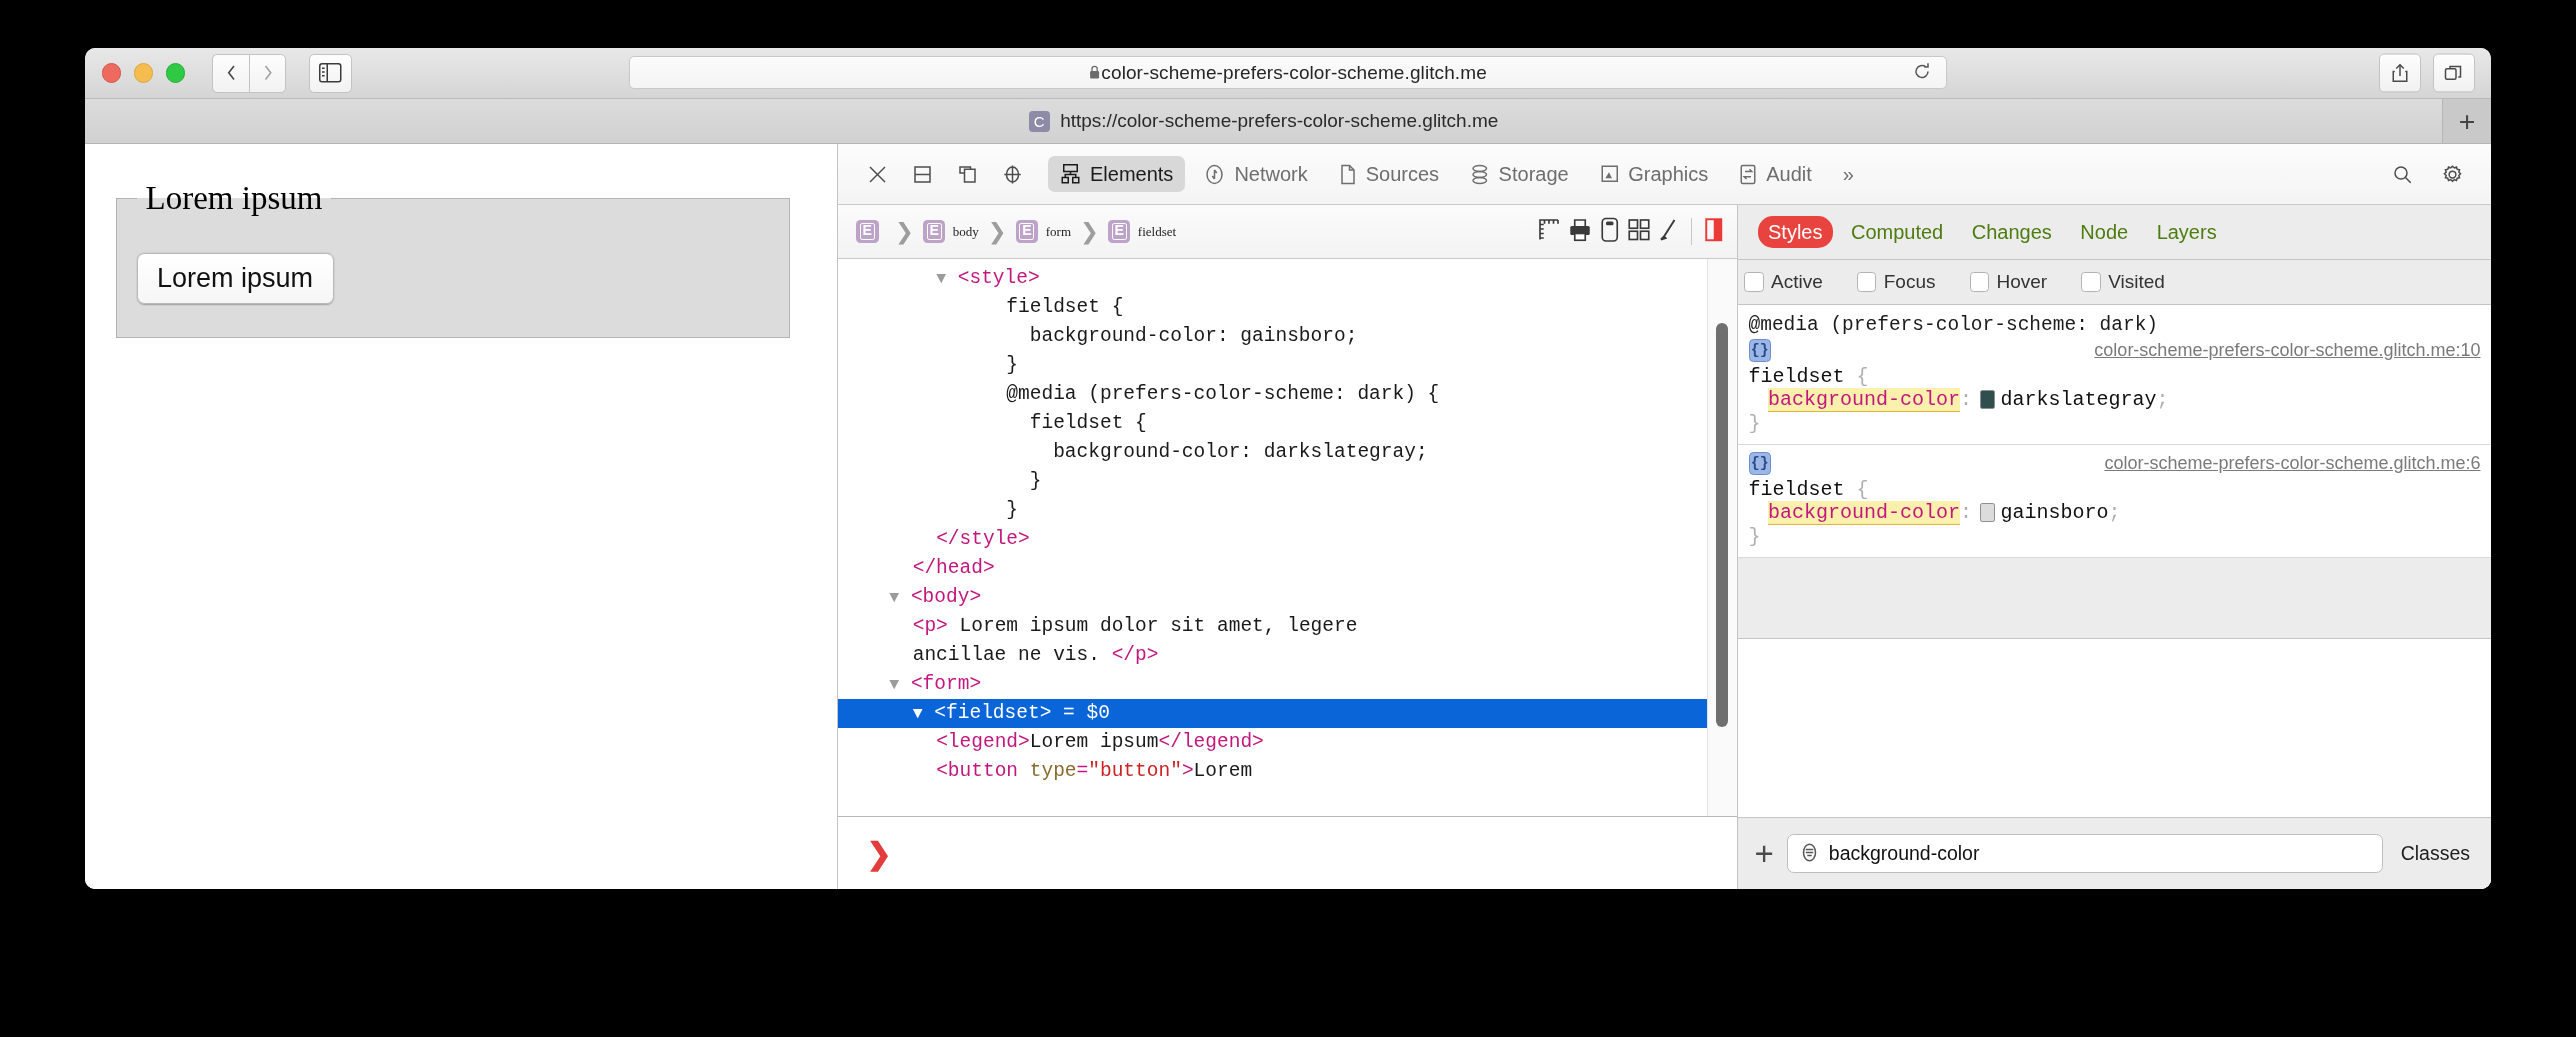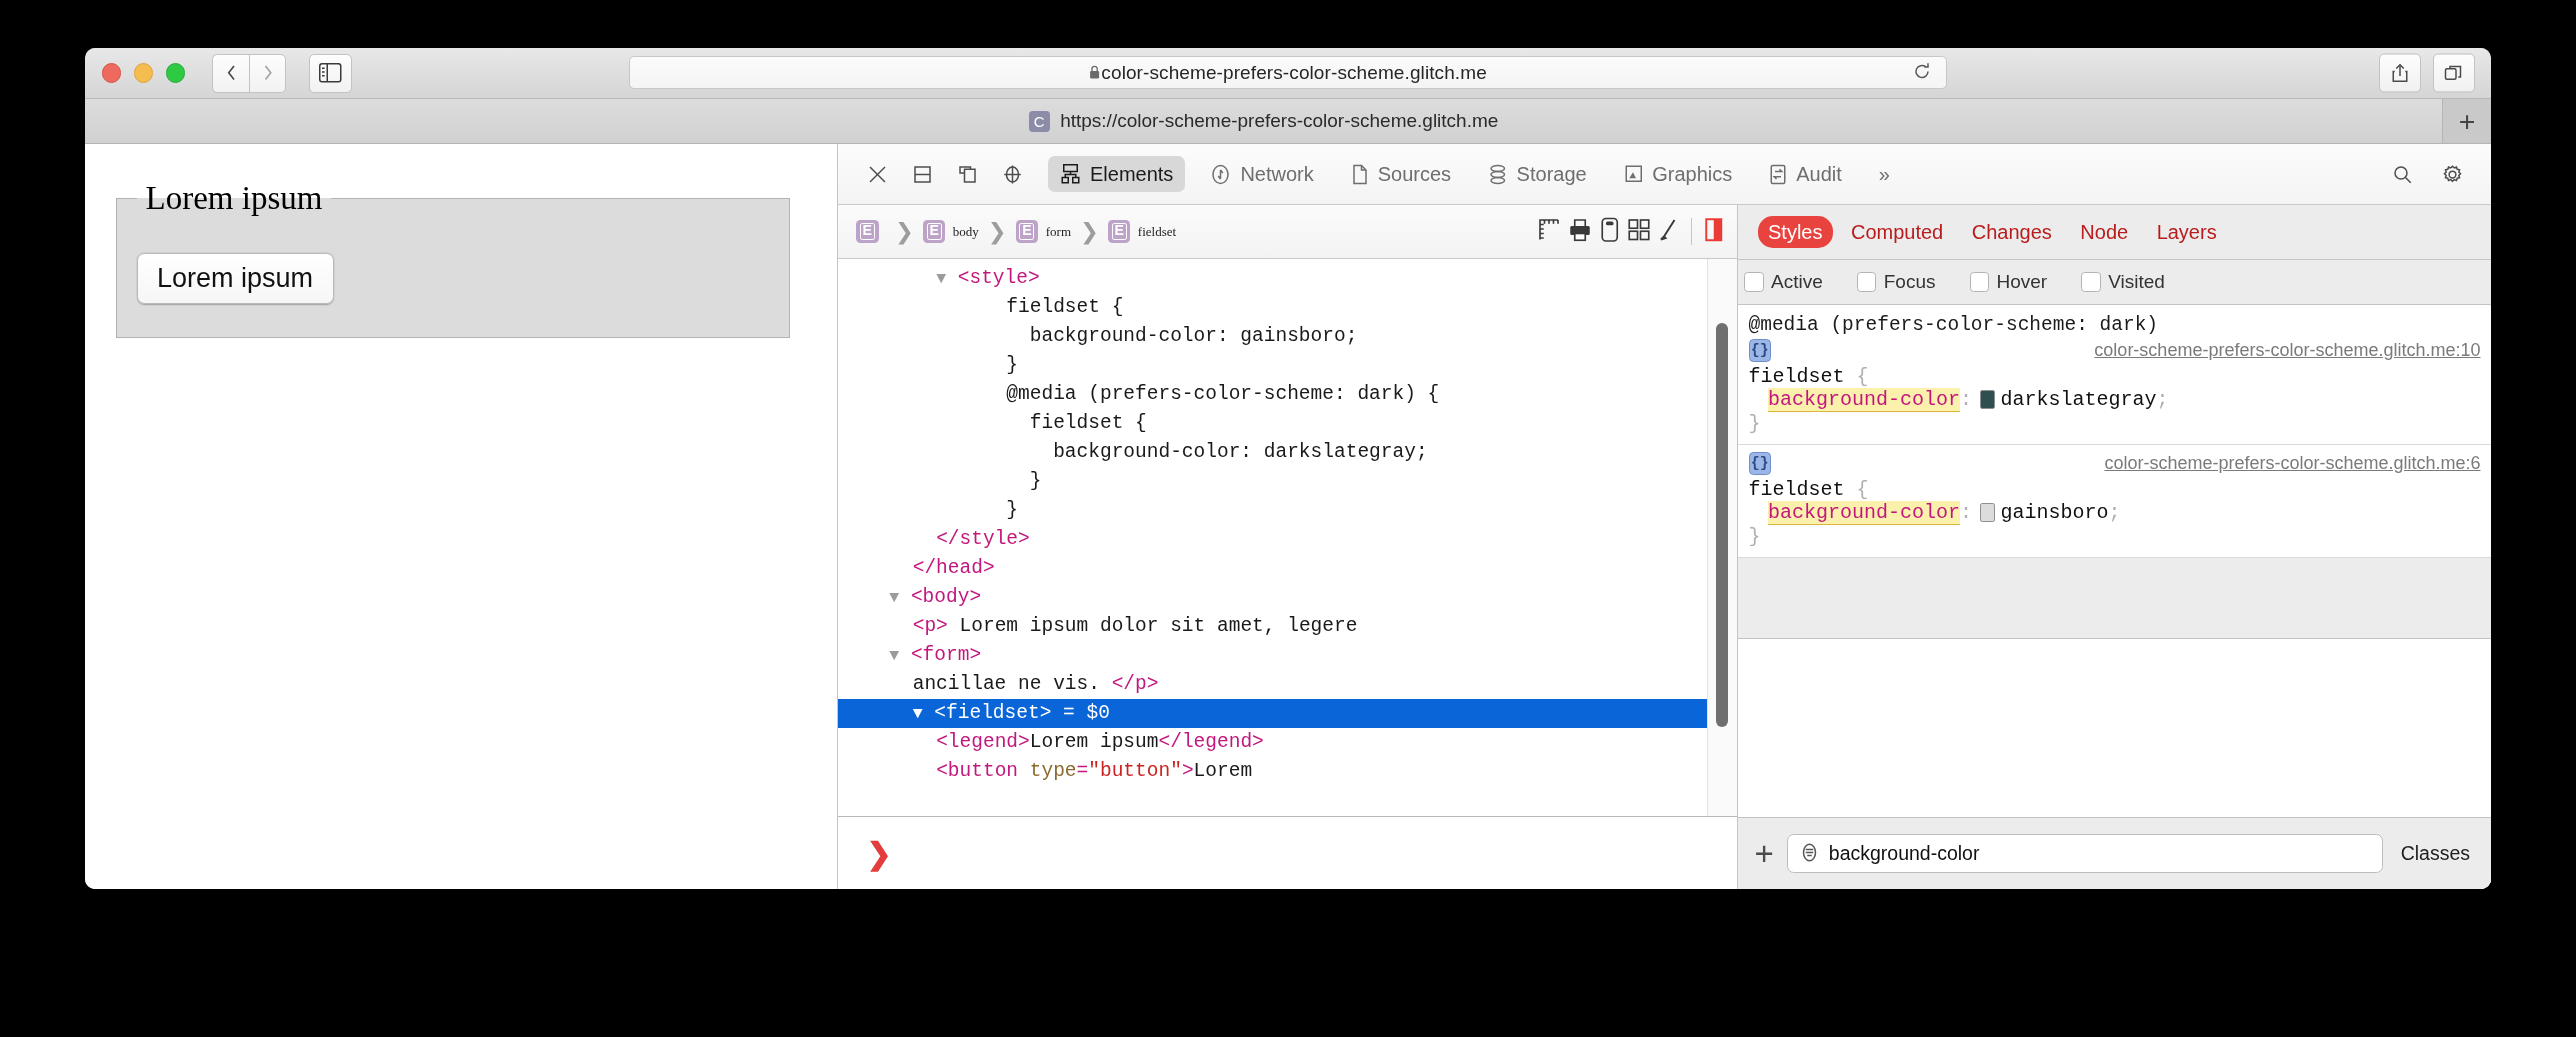--- a/index.html
+++ b/index.html
@@ -164,21 +164,21 @@
     display: flex; align-items: center;
     padding: 0 16.5px;
     gap: 0;
     flex: 0 0 auto;
   }
   .dt-icon-btn {
     width: 45px; height: 43px;
     display: flex; align-items: center; justify-content: center;
     color: #4d4d4d;
   }
-  .dt-tabs { display: flex; align-items: flex-start; margin-left: 13.5px; gap: 13px; flex: 1; }
+  .dt-tabs { display: flex; align-items: flex-start; margin-left: 13.5px; gap: 7px; flex: 1; }
   .dt-tab {
     display: flex; align-items: center; gap: 9px;
     padding: 6.7px 12px; border-radius: 6.7px;
     font-size: 20px; color: #6e6e6e;
     white-space: nowrap;
   }
   .dt-tab.active { background: #d8d8d8; color: #1b1b1b; }
   .dt-tab svg { flex: 0 0 auto; }
   .dt-right { display: flex; align-items: center; gap: 4.5px; }
 
@@ -250,21 +250,21 @@
   
   .dt-sidebar { width: 753px; display: flex; flex-direction: column; background:#fff; }
   .styletabs {
     height: 55px;
     background: #ececec;
     border-bottom: 0.7px solid #c4c4c4;
     display: flex; align-items: center;
     padding: 0 19.5px; gap: 7.5px;
     flex: 0 0 auto;
   }
-  .stab { font-size: 20px; color: #b91c1c; padding: 4.5px 10.5px; border-radius: 6px; }
+  .stab { font-size: 20px; color: #4d7c0f; padding: 4.5px 10.5px; border-radius: 6px; }
   .stab.active { background: #e8433f; color: #fff; border-radius: 15px; }
 
   .pseudobar {
     height: 45px; background: #ececec;
     border-bottom: 0.7px solid #c4c4c4;
     display: flex; align-items: center;
     padding: 0 6px; gap: 34px;
     flex: 0 0 auto;
   }
   .pscheck { display: flex; align-items: center; gap: 7.5px; }
@@ -593,22 +593,22 @@
                 <div class="domline">              }</div>
                 <div class="domline">              @media (prefers-color-scheme: dark) {</div>
                 <div class="domline">                fieldset {</div>
                 <div class="domline">                  background-color: darkslategray;</div>
                 <div class="domline">                }</div>
                 <div class="domline">              }</div>
                 <div class="domline">        <span class="tagc">&lt;/style&gt;</span></div>
                 <div class="domline">      <span class="tagc">&lt;/head&gt;</span></div>
                 <div class="domline">    <span class="tri">▼</span> <span class="tagc">&lt;body&gt;</span></div>
                 <div class="domline">      <span class="tagc">&lt;p&gt;</span> Lorem ipsum dolor sit amet, legere</div>
+                <div class="domline">      ancillae ne vis. <span class="tagc">&lt;/p&gt;</span></div>
                 <div class="domline">    <span class="tri">▼</span> <span class="tagc">&lt;form&gt;</span></div>
-                <div class="domline">      ancillae ne vis. <span class="tagc">&lt;/p&gt;</span></div>
                 <div class="domline sel">      <span class="tri">▼</span> <span class="tagc">&lt;fieldset&gt;</span> = $0</div>
                 <div class="domline">        <span class="tagc">&lt;legend&gt;</span>Lorem ipsum<span class="tagc">&lt;/legend&gt;</span></div>
                 <div class="domline">        <span class="tagc">&lt;button </span><span class="attrn">type</span><span class="tagc">=</span><span class="attrv">"button"</span><span class="tagc">&gt;</span>Lorem</div>
               </div>
           </div>
 
           <div class="console-bar">
             <span class="console-prompt">❯</span>
           </div>
         </div>

